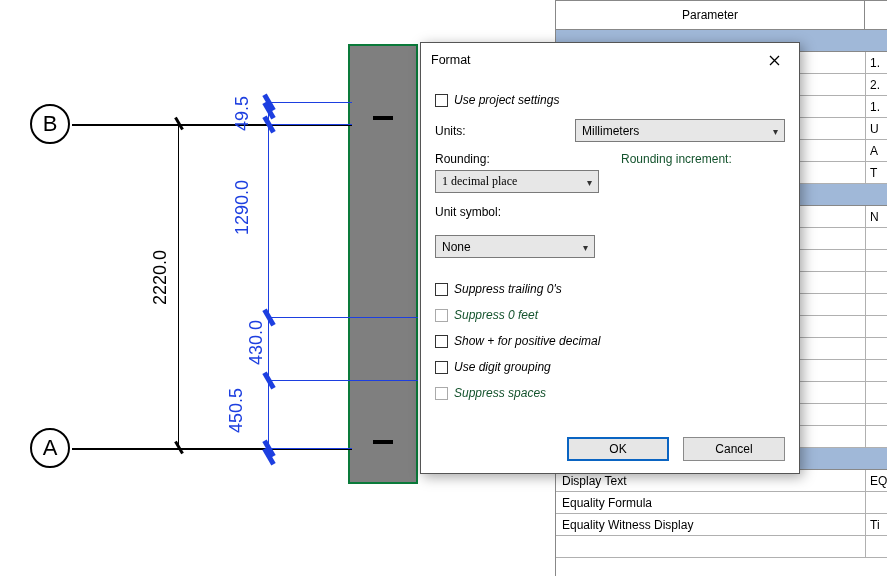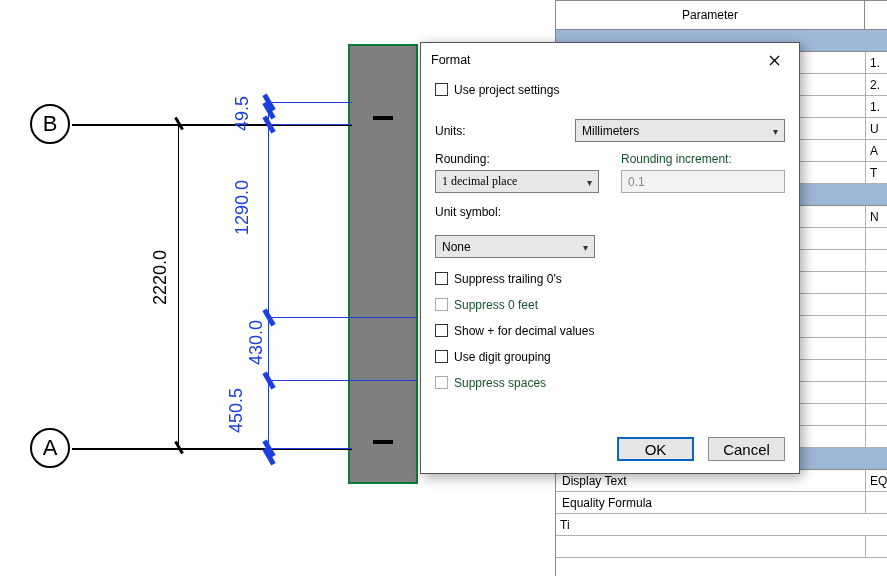--- a/index.html
+++ b/index.html
@@ -30,33 +30,33 @@
   .param-blue { background:#a0b8d8; height:22px; border-bottom:1px solid #888; }
   .param-row { height:22px; border-bottom:1px solid #b0b0b0; display:flex; }
   .param-cell-left { width:310px; padding-left:6px; border-right:1px solid #b0b0b0; display:flex; align-items:center; white-space:nowrap; overflow:hidden; }
   .param-cell-right { flex:1; padding-left:4px; display:flex; align-items:center; white-space:nowrap; overflow:hidden; }
 
   
   .dialog { position:absolute; left:420px; top:42px; width:380px; height:432px; background:#fff; border:1px solid #555; box-shadow: 3px 3px 12px rgba(0,0,0,0.35); }
   .dlg-title { height:34px; display:flex; align-items:center; padding:0 10px; font-size:12.5px; }
   .dlg-close { margin-left:auto; width:30px; height:30px; display:flex; align-items:center; justify-content:center; cursor:pointer; font-size:14px; }
   .dlg-body { padding: 6px 14px 0 14px; }
-  .chk-row { display:flex; align-items:flex-start; height:24px; margin-bottom:2px; }
+  .chk-row { display:flex; align-items:flex-end; height:24px; margin-bottom:2px;font-style:italic; }
   .chk { width:13px; height:13px; border:1px solid #333; margin-right:6px; background:#fff; }
   .chk.disabled { border-color:#aaa; }
   .lbl.disabled { color:#14532d; }
   .form-row { display:flex; align-items:center; margin-top:8px; }
   .lbl { font-size:12px; }
   .select { height:23px; border:1px solid #7a7a7a; background:#e7e7e7; display:flex; align-items:center; padding:0 6px; position:relative; font-size:12px; }
   .select .arrow { position:absolute; right:6px; top:50%; transform:translateY(-50%); font-size:10px; color:#333; }
   .textbox { height:23px; border:1px solid #aaa; background:#f3f3f3; color:#888; padding:0 6px; font-size:12px; display:flex; align-items:center; }
   .twocol { display:flex; gap:22px; margin-top:10px; }
   .col { flex:1; }
   .dlg-buttons { position:absolute; bottom:12px; right:14px; display:flex; gap:14px; }
-  .btn { width:77px; height:24px; border:1px solid #8a8a8a; background:#e6e6e6; display:flex; align-items:center; justify-content:center; font-size:15px; cursor:pointer; }
+  .btn { width:102px; height:24px; border:1px solid #8a8a8a; background:#e6e6e6; display:flex; align-items:center; justify-content:center; font-size:12px; cursor:pointer; }
   .btn.primary { border:2px solid #0a64c2; }
 
 </style>
 </head>
 <body>
 
 <div class="canvas">
   <div class="wall"></div>
   <div class="wall-ref"></div>
   <div class="wall-ref2"></div>
@@ -175,20 +175,21 @@
   <div class="param-blue"></div>
   <div class="param-row">
     <div class="param-cell-left">Display Text</div>
     <div class="param-cell-right">EQ</div>
   </div>
   <div class="param-row">
     <div class="param-cell-left">Equality Formula</div>
     <div class="param-cell-right"></div>
   </div>
   <div class="param-row">
+    <div class="param-cell-left">Equality Witness Display</div>
     <div class="param-cell-right">Ti</div>
   </div>
   <div class="param-row">
       <div class="param-cell-left"></div>
       <div class="param-cell-right"></div>
     </div>
 </div>
 
 <div class="dialog">
   <div class="dlg-title">
@@ -216,23 +217,20 @@
     <div class="twocol">
       <div class="col">
         <div class="lbl">Rounding:</div>
         <div class="select" style="margin-top:4px;font-family:Liberation Serif, serif;">
           <span>1 decimal place</span>
           <span class="arrow">▾</span>
         </div>
       </div>
       <div class="col">
         <div class="lbl disabled">Rounding increment:</div>
-        <div class="textbox" style="margin-top:4px;">
-          <span>0.1</span>
-        </div>
       </div>
     </div>
 
     <div style="margin-top:12px;">
       <div class="lbl">Unit symbol:</div>
       <div class="select" style="width:160px; margin-top:16px;">
         <span>None</span>
         <span class="arrow">▾</span>
       </div>
     </div>
@@ -240,21 +238,21 @@
     <div class="chk-row" style="margin-top:14px;">
       <div class="chk"></div>
       <span class="lbl">Suppress trailing 0's</span>
     </div>
     <div class="chk-row">
       <div class="chk disabled"></div>
       <span class="lbl disabled">Suppress 0 feet</span>
     </div>
     <div class="chk-row">
       <div class="chk"></div>
-      <span class="lbl">Show + for decimal values</span>
+      <span class="lbl">Show + for positive decimal</span>
     </div>
     <div class="chk-row">
       <div class="chk"></div>
       <span class="lbl">Use digit grouping</span>
     </div>
     <div class="chk-row">
       <div class="chk disabled"></div>
       <span class="lbl disabled">Suppress spaces</span>
     </div>
   </div>

